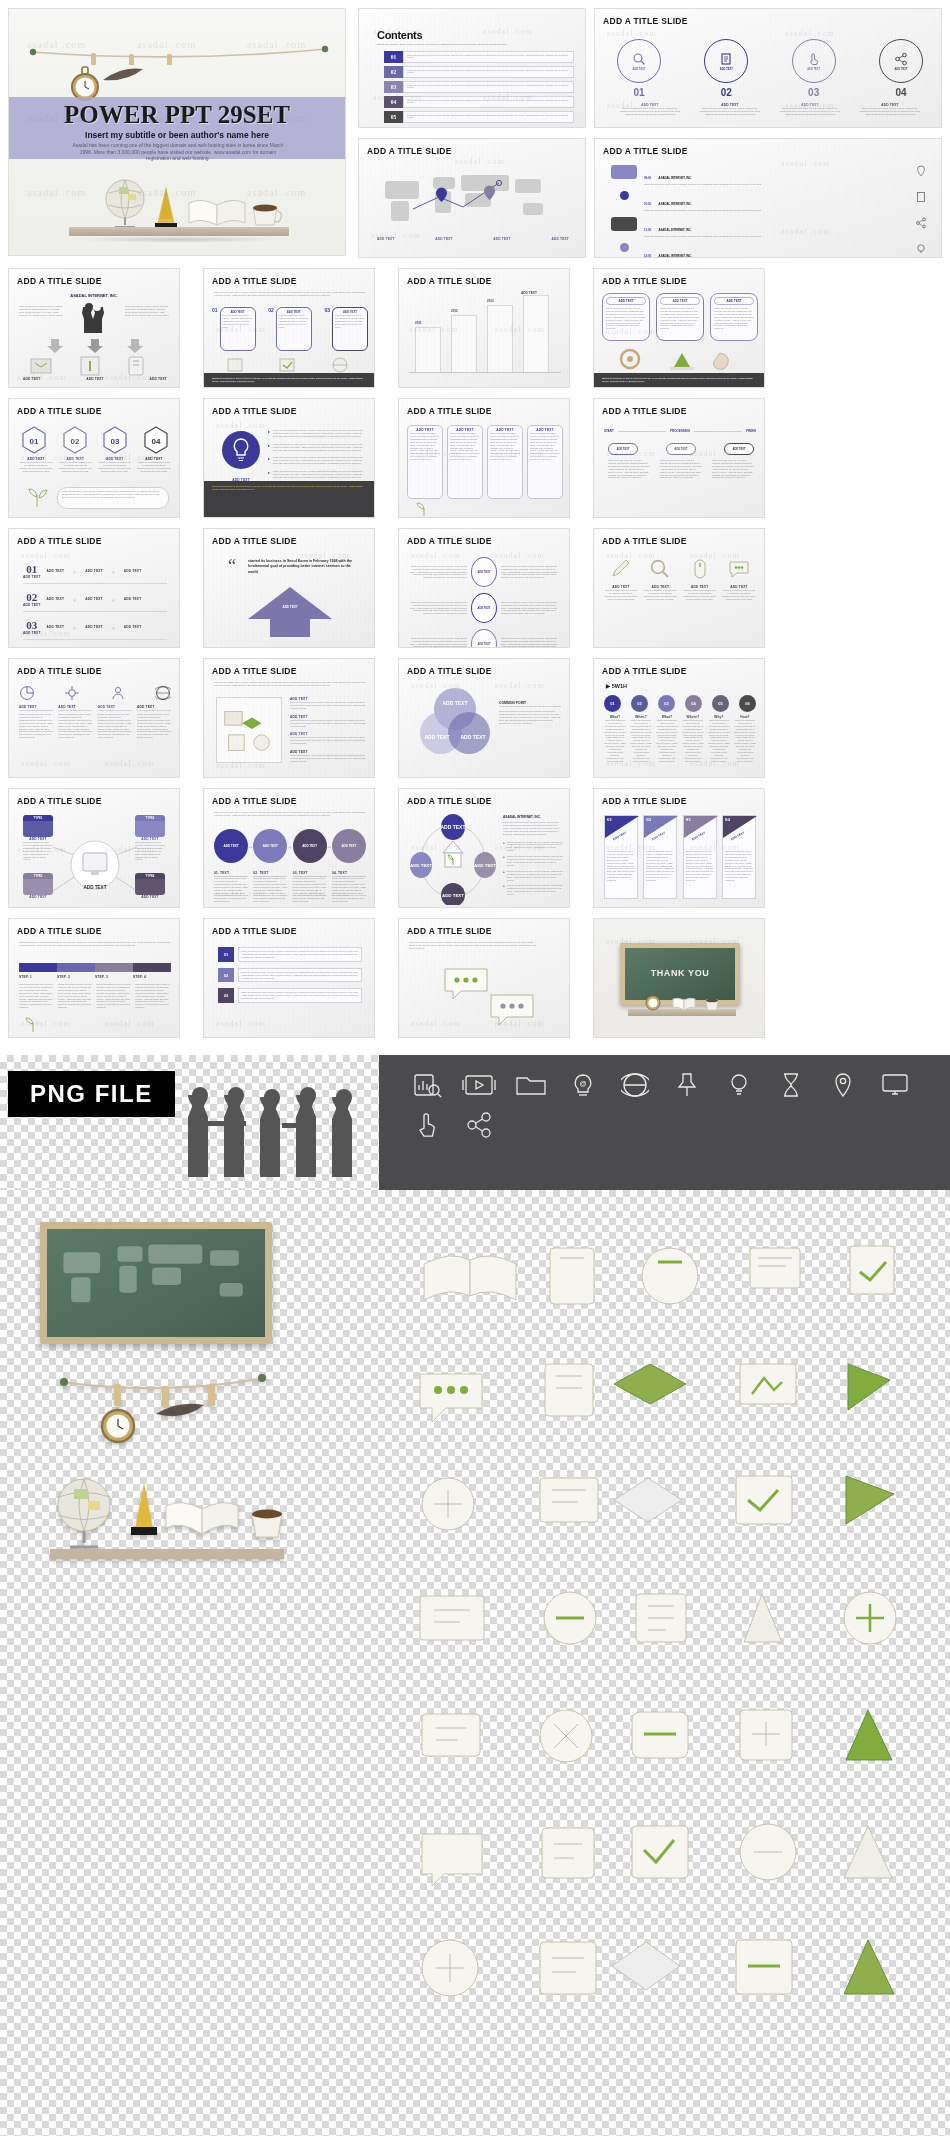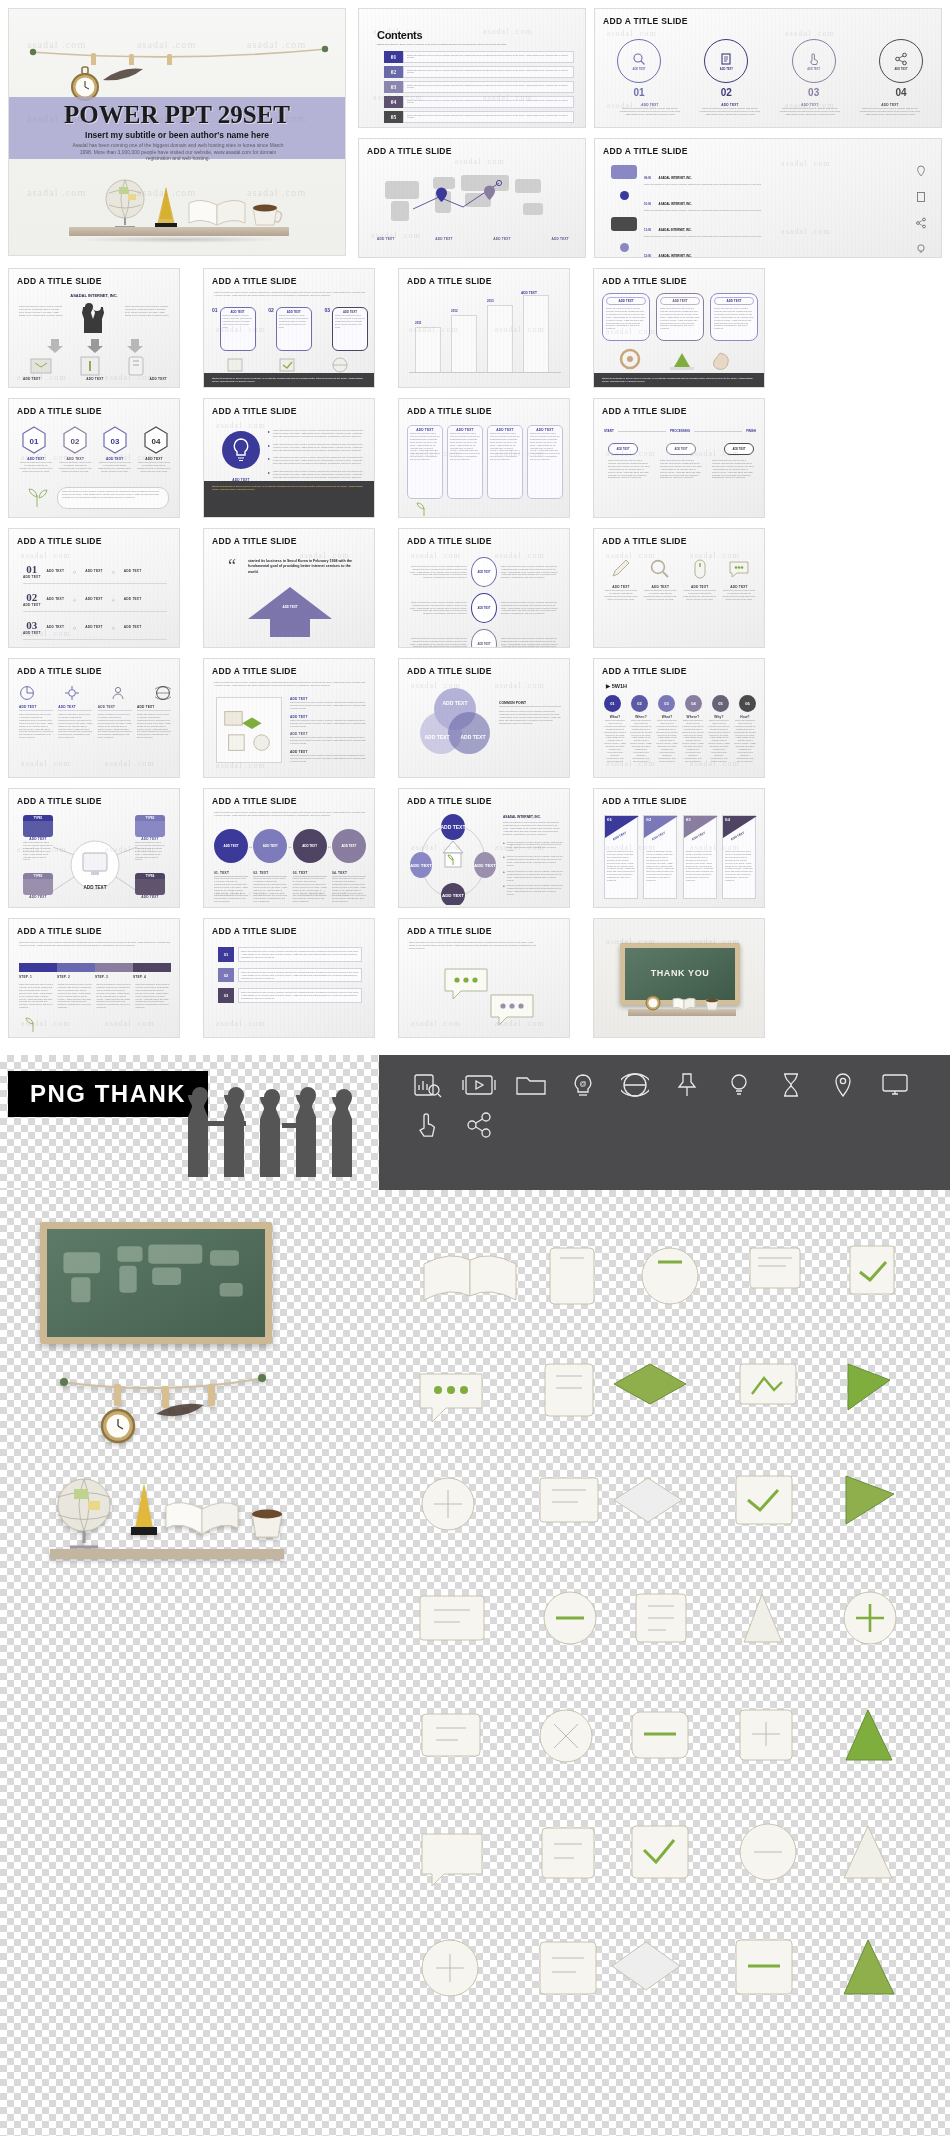--- a/index.html
+++ b/index.html
@@ -1096,21 +1096,21 @@
         <path d="M2 3h12l-1.5 10H3.5z" fill="#f4f1ea" stroke="#cfcabb"></path>
         <ellipse cx="8" cy="3.5" rx="6" ry="1.8" fill="#6b4b2c"></ellipse>
       </svg>
     <div class="wm" style="left:12px;top:18px">asadal .com</div>
     <div class="wm" style="left:96px;top:18px">asadal .com</div>
   </div>
 
 </div>
 
 <div id="pngbar" class="checker">
-  <div id="pngLabel">PNG THANK</div>
+  <div id="pngLabel">PNG FILE</div>
   <svg style="position:absolute;left:170px;top:22px;width:210px;height:104px" viewBox="0 0 210 104">
     <g fill="#555">
       <path d="M22 18a8 8 0 1116 0c0 6-4 8-4 12l4 10v60H18V40l4-10c0-4-4-6-4-12z"></path>
       <path d="M58 18a8 8 0 1116 0c0 6-4 8-4 12l4 10v60H54V40l4-10c0-4-4-6-4-12z"></path>
       <path d="M94 20a8 8 0 1116 0c0 6-4 8-4 12l4 10v58H90V42l4-10c0-4-4-6-4-12z"></path>
       <path d="M130 18a8 8 0 1116 0c0 6-4 8-4 12l4 10v60h-20V40l4-10c0-4-4-6-4-12z"></path>
       <path d="M166 20a8 8 0 1116 0c0 6-4 8-4 12l4 10v58h-20V42l4-10c0-4-4-6-4-12z"></path>
       <path d="M36 44h40v5H36zM112 46h30v5h-30z"></path>
     </g>
   </svg>

